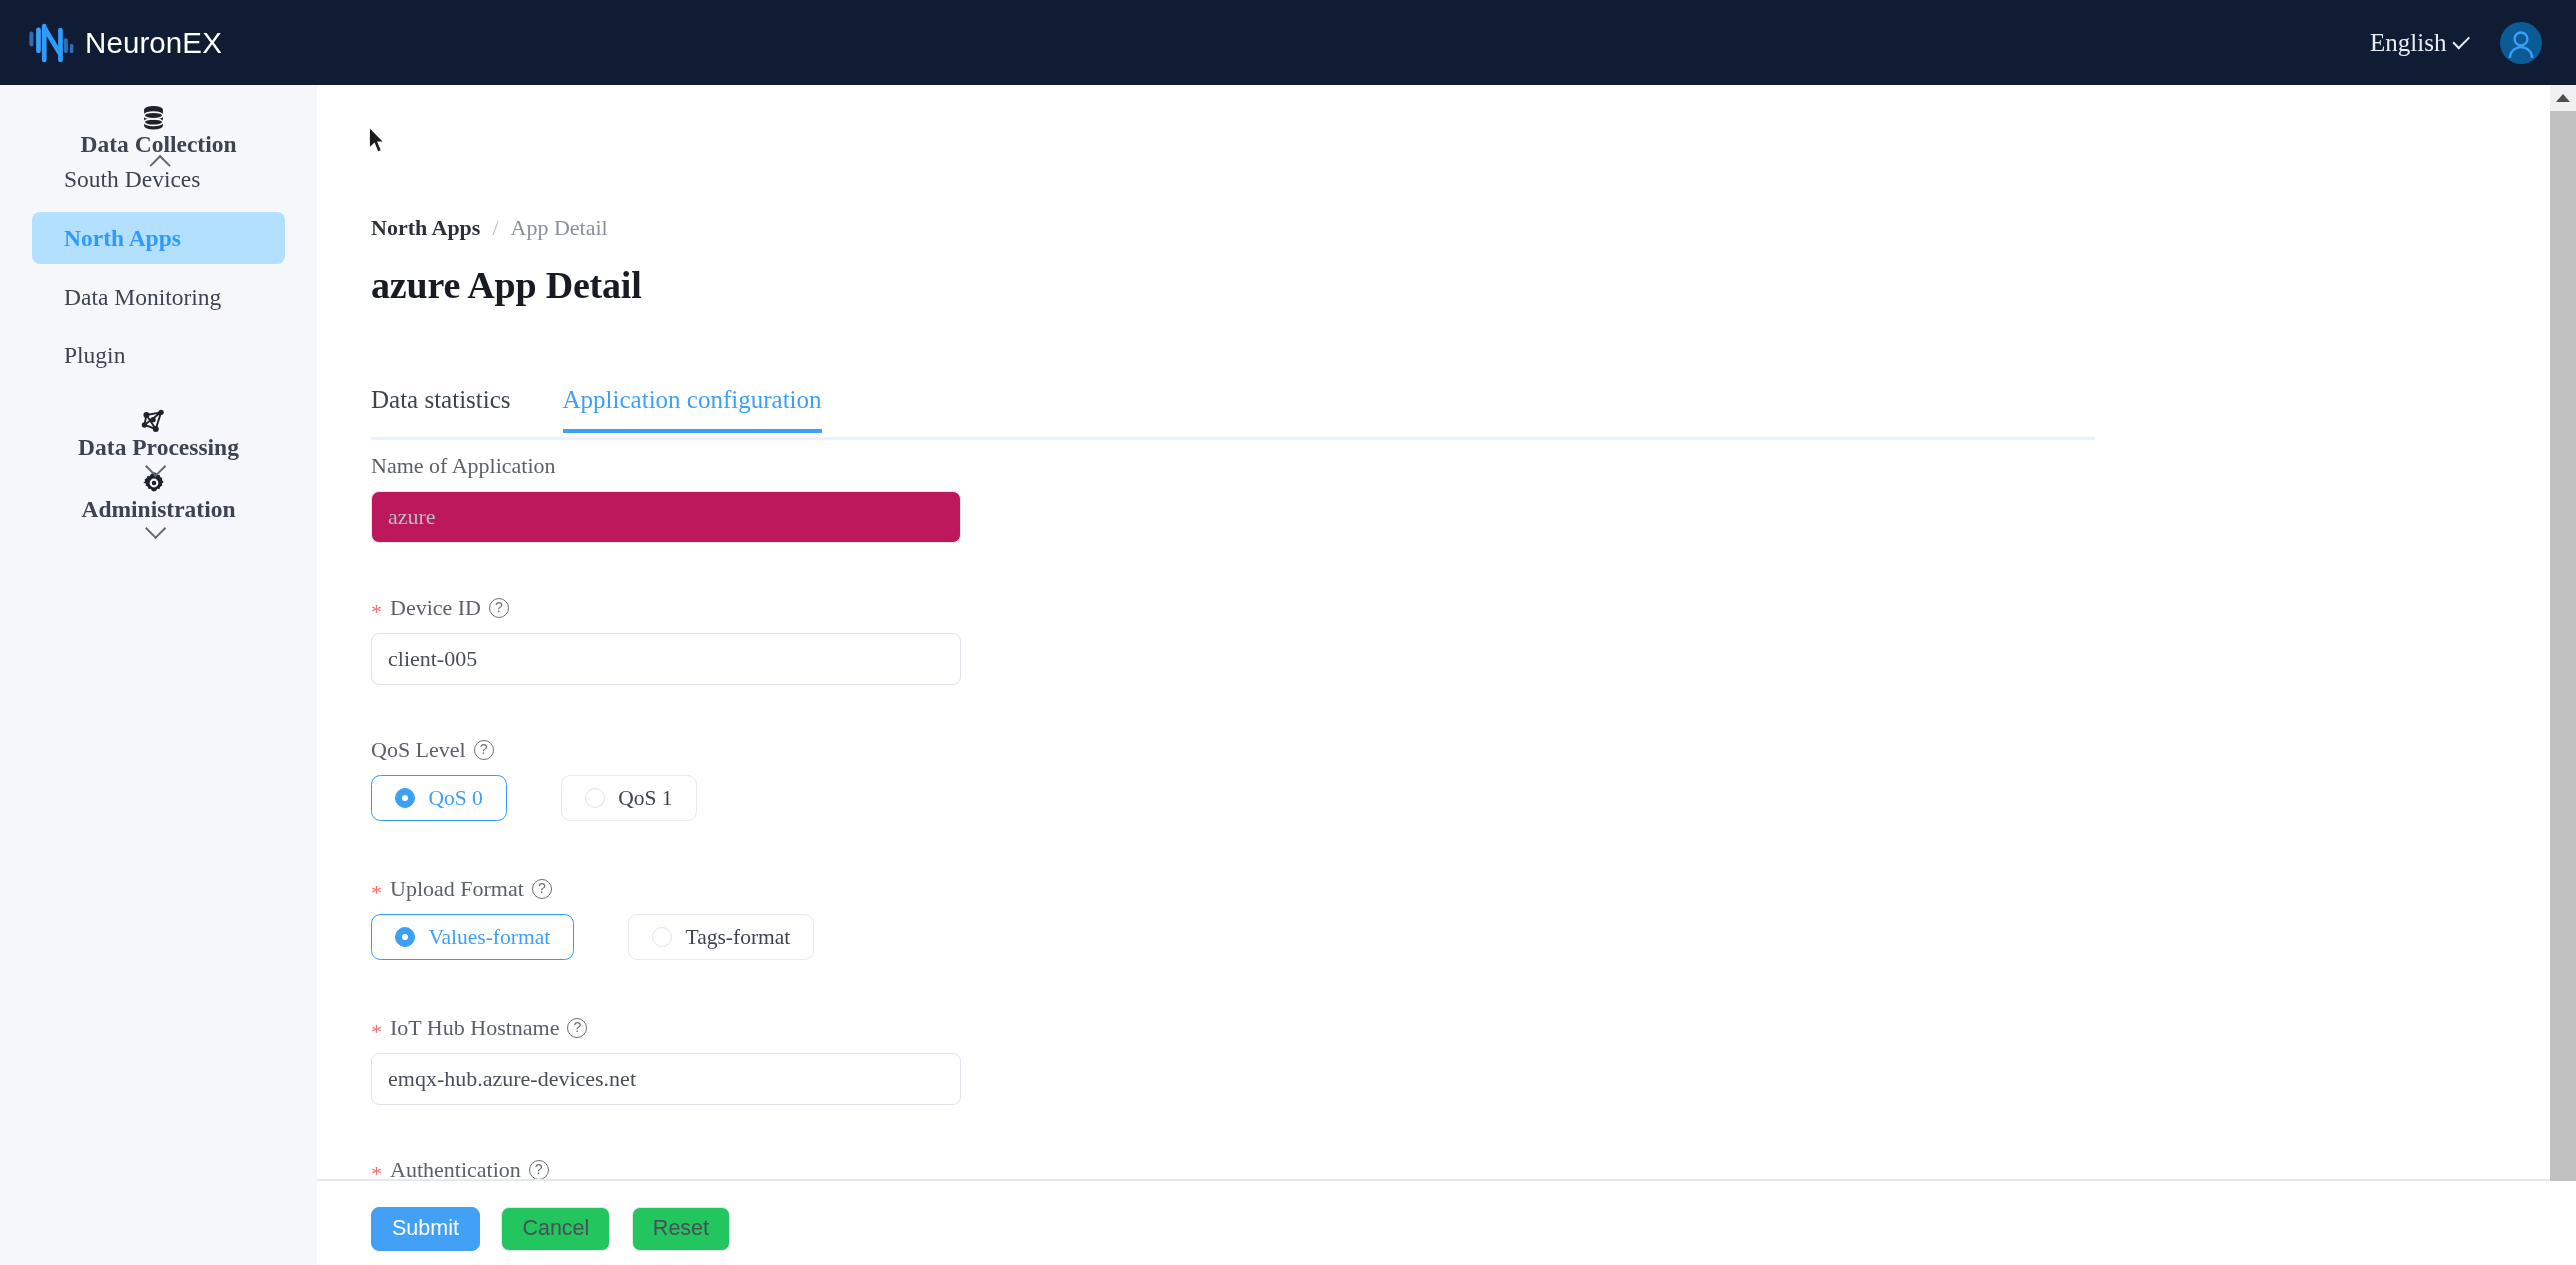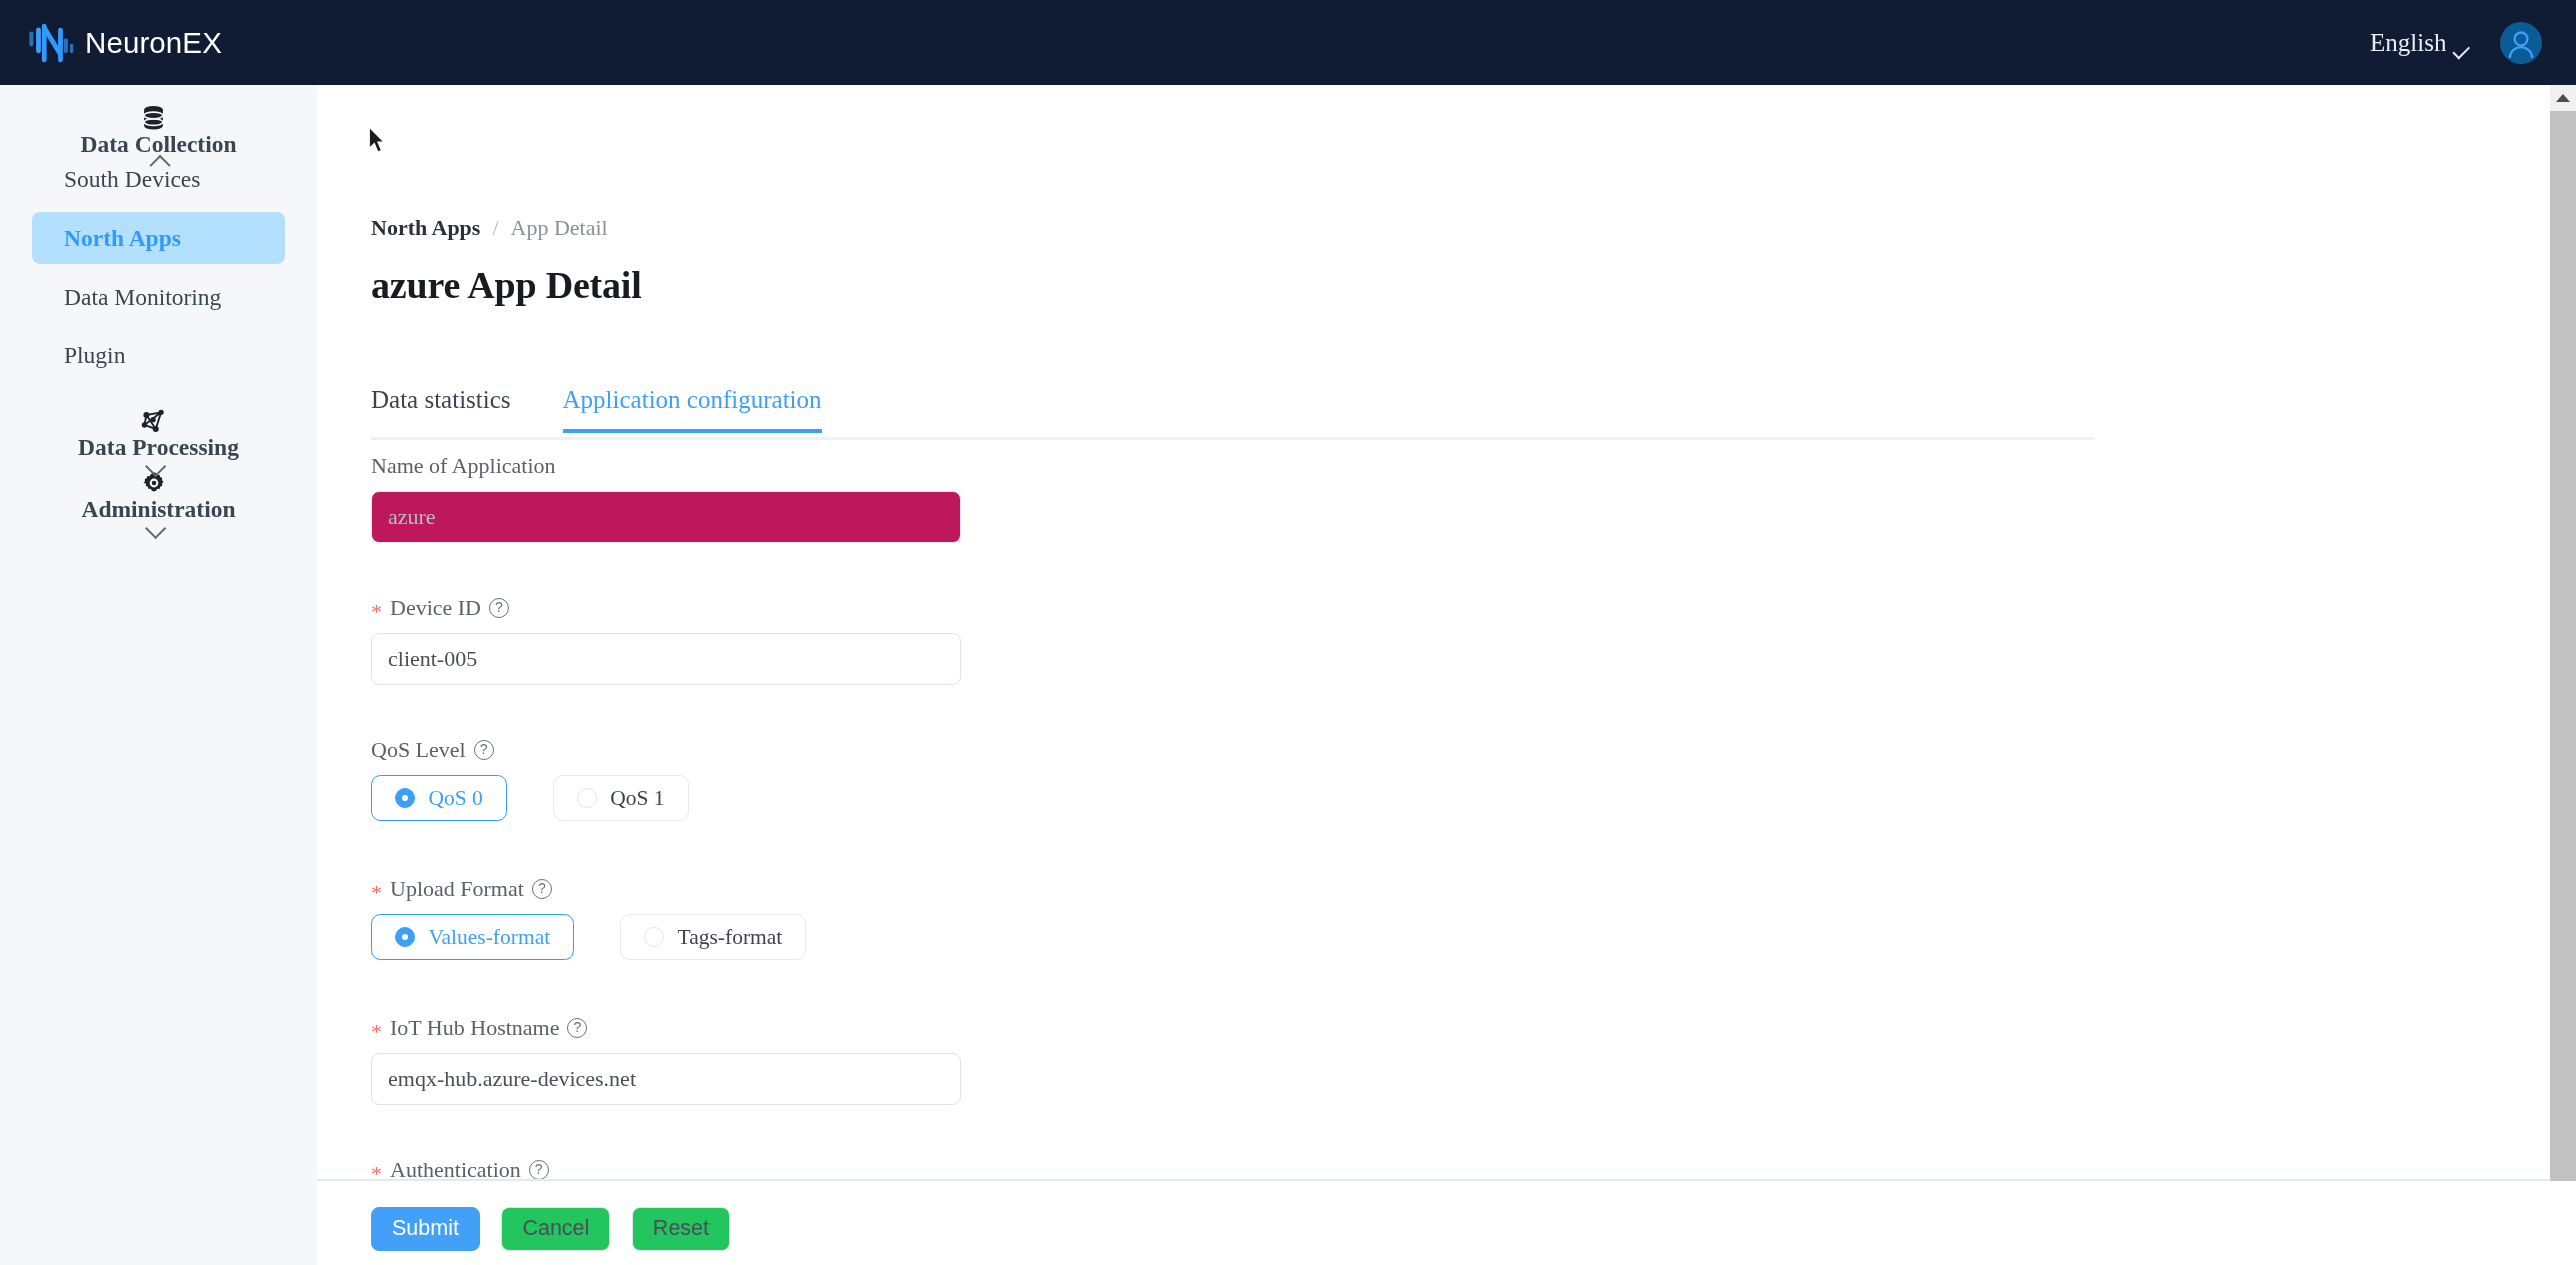--- a/index.html
+++ b/index.html
@@ -22,21 +22,21 @@
   .brand-name {
     color: #ffffff; font-size: 29.5px; font-weight: 400;
     font-family: "Liberation Sans", sans-serif;
     letter-spacing: 0.1px;
   }
   .topbar-right {
     margin-left: auto; display: flex; align-items: center;
     gap: 29.5px; margin-right: 34px;
   }
   .lang-select {
-    display: flex; align-items: flex-end; gap: 8px;
+    display: flex; align-items: center; gap: 8px;
     color: #e8ecf3; font-size: 25px; cursor: pointer;
   }
   .chev-down {
     width: 16px; height: 8.7px; display: inline-block;
     border-left: 2.7px solid #e8ecf3; border-bottom: 2.7px solid #e8ecf3;
     transform: rotate(-45deg) translateY(-2.7px);
   }
   .avatar {
     width: 42px; height: 42px; border-radius: 50%;
     background: #0b5b96; display: flex; align-items: center;
@@ -144,21 +144,21 @@
   }
   .input {
     width: 590px; height: 52px; border-radius: 8px;
     border: 1.3px solid #dfe3e9; background: #ffffff;
     display: flex; align-items: center; padding: 0 16px;
     font-size: 22px; color: #4a4f57; cursor: text;
     overflow: hidden; white-space: nowrap;
   }
   .input.disabled { background: #be185d; border-color: #e3e7ee; color: #b8bcc4; cursor: not-allowed; }
 
-  .radio-row { display: flex; align-items: center; gap: 4px; }
+  .radio-row { display: flex; align-items: center; gap: 12px; }
   .radio-card {
     height: 46px; border-radius: 9.4px; border: 1.3px solid #e6e9ef;
     display: inline-flex; align-items: center; gap: 13.4px;
     padding: 0 23px; cursor: pointer; background: #ffffff;
     font-size: 21.5px; color: #3d4451; white-space: nowrap;
     margin-right: 42px;
   }
   .radio-card.selected { border-color: #2f9bff; color: #3da0f8; }
   .dot {
     width: 20px; height: 20px; border-radius: 50%;

